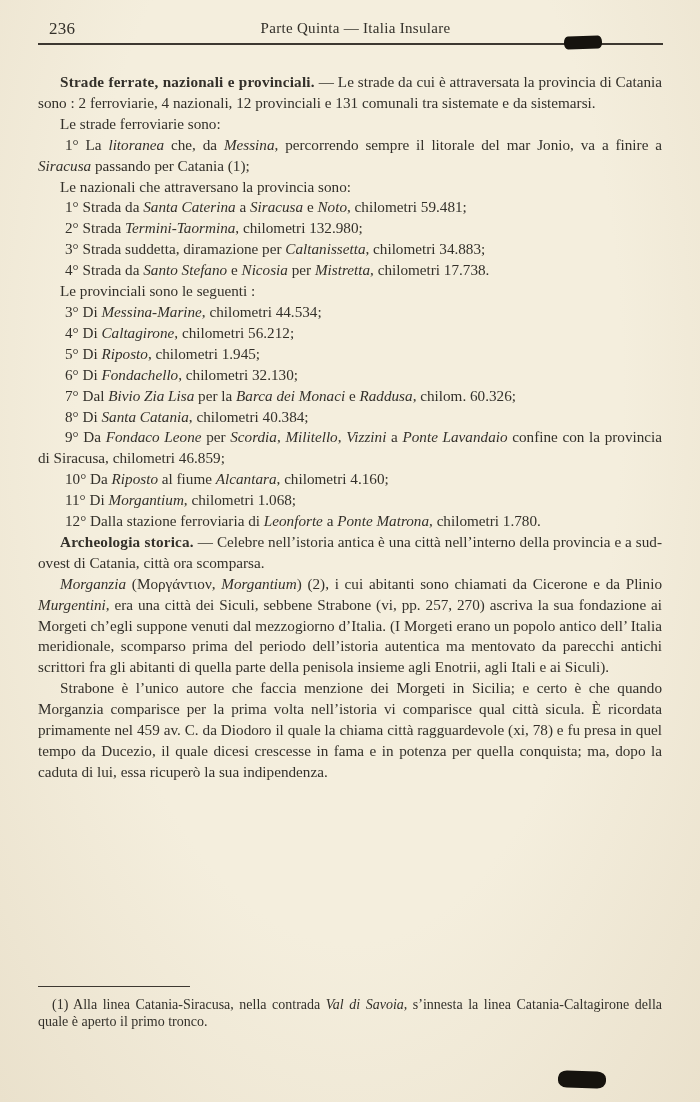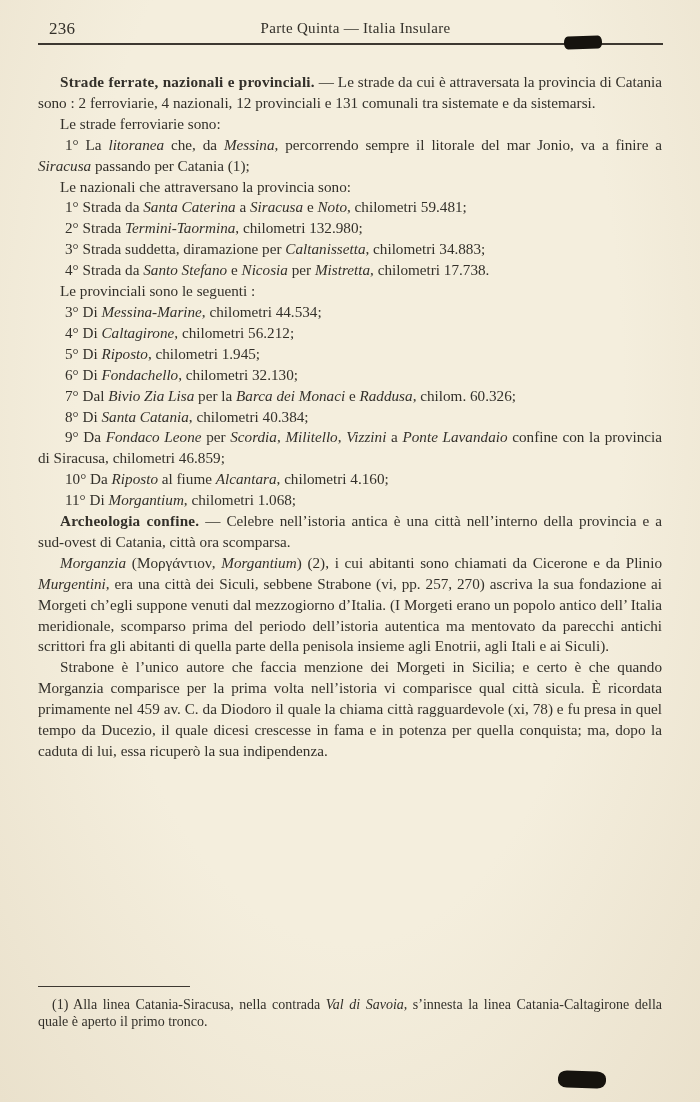--- a/index.html
+++ b/index.html
@@ -96,21 +96,22 @@
       <p class="para">Le provinciali sono le seguenti :</p>
       <p class="item">3° Di <i>Messina-Marine</i>, chilometri 44.534;</p>
       <p class="item">4° Di <i>Caltagirone</i>, chilometri 56.212;</p>
       <p class="item">5° Di <i>Riposto</i>, chilometri 1.945;</p>
       <p class="item">6° Di <i>Fondachello</i>, chilometri 32.130;</p>
       <p class="item">7° Dal <i>Bivio Zia Lisa</i> per la <i>Barca dei Monaci</i> e <i>Raddusa</i>, chilom. 60.326;</p>
       <p class="item">8° Di <i>Santa Catania</i>, chilometri 40.384;</p>
       <p class="item">9° Da <i>Fondaco Leone</i> per <i>Scordia</i>, <i>Militello</i>, <i>Vizzini</i> a <i>Ponte Lavandaio</i> confine con la provincia di Siracusa, chilometri 46.859;</p>
       <p class="item">10° Da <i>Riposto</i> al fiume <i>Alcantara</i>, chilometri 4.160;</p>
       <p class="item">11° Di <i>Morgantium</i>, chilometri 1.068;</p>
-      <p class="para"><b>Archeologia confine.</b> — Celebre nell’istoria antica è una città nell’interno della provincia e a sud-ovest di Catania, città ora scomparsa.</p>
+      <p class="item">12° Dalla stazione ferroviaria di <i>Leonforte</i> a <i>Ponte Matrona</i>, chilometri 1.780.</p>
+      <p class="para"><b>Archeologia storica.</b> — Celebre nell’istoria antica è una città nell’interno della provincia e a sud-ovest di Catania, città ora scomparsa.</p>
       <p class="para"><i>Morganzia</i> (Μοργάντιον, <i>Morgantium</i>) (2), i cui abitanti sono chiamati da Cicerone e da Plinio <i>Murgentini</i>, era una città dei Siculi, sebbene Strabone (vi, pp. 257, 270) ascriva la sua fondazione ai Morgeti ch’egli suppone venuti dal mezzogiorno d’Italia. (I Morgeti erano un popolo antico dell’ Italia meridionale, scomparso prima del periodo dell’istoria autentica ma mentovato da parecchi antichi scrittori fra gli abitanti di quella parte della penisola insieme agli Enotrii, agli Itali e ai Siculi).</p>
       <p class="para">Strabone è l’unico autore che faccia menzione dei Morgeti in Sicilia; e certo è che quando Morganzia comparisce per la prima volta nell’istoria vi comparisce qual città sicula. È ricordata primamente nel 459 av. C. da Diodoro il quale la chiama città ragguardevole (xi, 78) e fu presa in quel tempo da Ducezio, il quale dicesi crescesse in fama e in potenza per quella conquista; ma, dopo la caduta di lui, essa ricuperò la sua indipendenza.</p>
     </div>
 
   <div class="fnrule"></div>
   <div class="footnotes">
       <p class="fn">(1) Alla linea Catania-Siracusa, nella contrada <i>Val di Savoia</i>, s’innesta la linea Catania-Caltagirone della quale è aperto il primo tronco.</p>
     </div>
 
   <div class="ink bottom"></div>

